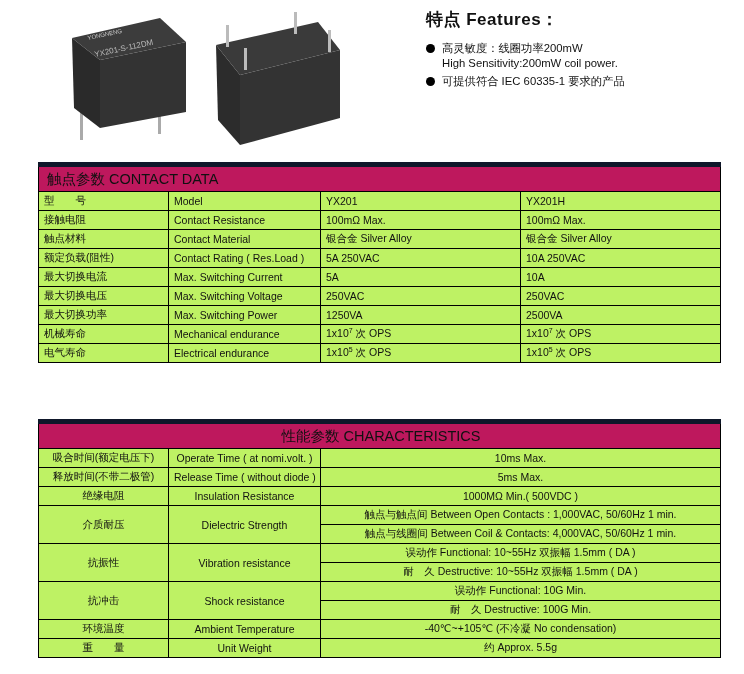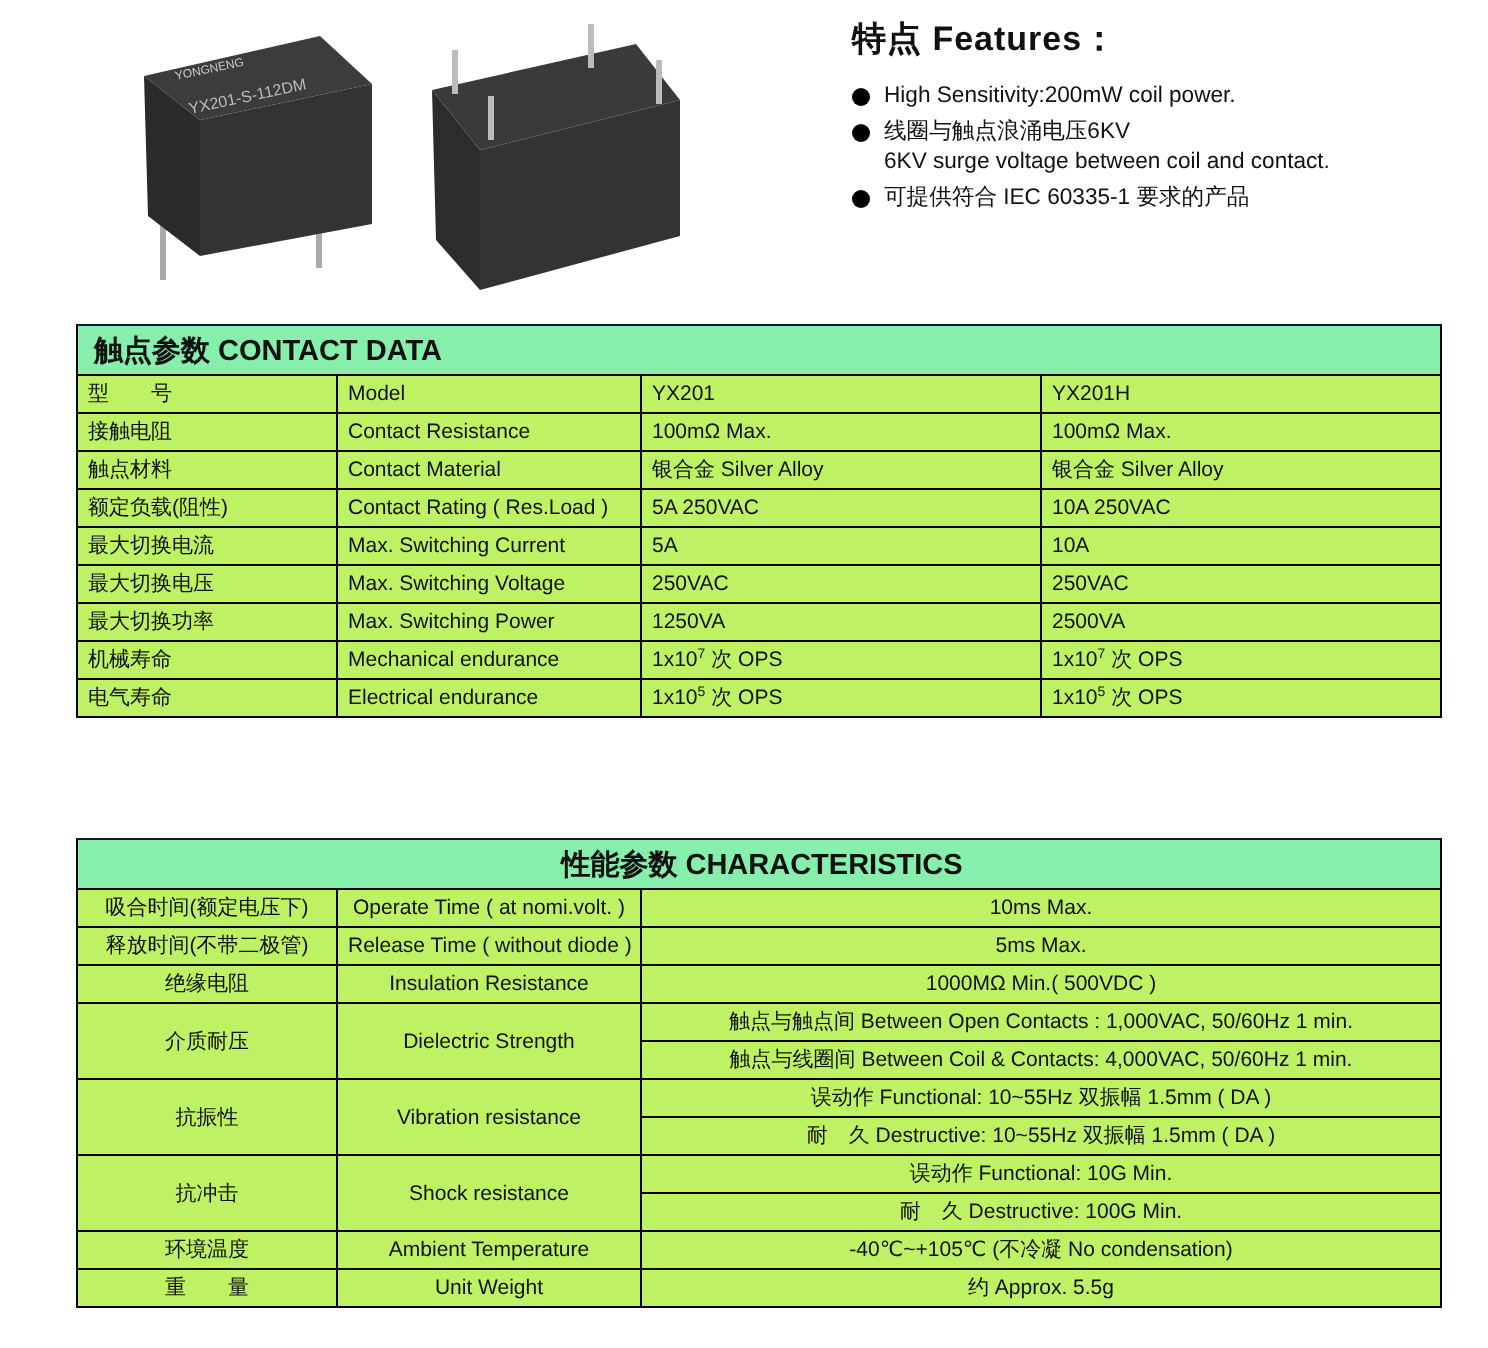--- a/index.html
+++ b/index.html
@@ -4,21 +4,21 @@
 <style>
   html,body{margin:0;padding:0;background:#fff;}
   body{width:744px;height:674px;position:relative;overflow:hidden;font-family:"Liberation Sans","DejaVu Sans",sans-serif;color:#111;}
   .photo{position:absolute;left:0;top:0;width:420px;height:150px;}
   .features{position:absolute;left:424px;top:8px;width:310px;}
   .features h2{margin:0 0 10px 2px;font-size:17px;font-weight:bold;letter-spacing:0.5px;}
   .feat{position:relative;padding-left:18px;margin-bottom:3px;font-size:11.3px;line-height:15px;}
   .feat .bullet{position:absolute;left:2px;top:3px;width:9px;height:9px;border-radius:50%;background:#000;}
   table{position:absolute;left:38px;border-collapse:collapse;font-size:10.5px;table-layout:fixed;}
   table td{border:1.5px solid #000;padding:0 5px;height:18px;white-space:nowrap;overflow:hidden;}
-  table .title td{background:#86efac;font-size:14.5px;font-weight:bold;height:24px;padding-left:8px;border-top:1px solid #0f172a;}
+  table .title td{background:#be185d;font-size:14.5px;font-weight:normal;height:24px;padding-left:8px;border-top:5px solid #0f172a;}
   td.lbl{background:#bef264;}
   td.val{background:#bef264;}
   #t1{top:162px;width:682px;}
   #t2{top:419px;width:682px;text-align:center;}
   sup{font-size:7px;vertical-align:4px;}
 </style>
 </head>
 <body>
 
 <svg class="photo" viewBox="0 0 420 150">
@@ -41,26 +41,22 @@
     <rect x="244" y="48" width="3" height="22" fill="#bbb"></rect>
     <rect x="294" y="12" width="3" height="22" fill="#bbb"></rect>
     <rect x="328" y="30" width="3" height="22" fill="#bbb"></rect>
   </g>
 </svg>
 
 <div class="features">
   <h2>特点 Features：</h2>
   <div class="feat">
     <span class="bullet"></span>
+    <div>高灵敏度：线圈功率200mW</div>
     <div>High Sensitivity:200mW coil power.</div>
-  </div>
-  <div class="feat">
-    <span class="bullet"></span>
-    <div>线圈与触点浪涌电压6KV</div>
-    <div>6KV surge voltage between coil and contact.</div>
   </div>
   <div class="feat">
     <span class="bullet"></span>
     <div>可提供符合 IEC 60335-1 要求的产品</div>
   </div>
 </div>
 
 <table id="t1">
   <colgroup>
       <col style="width:130px">

